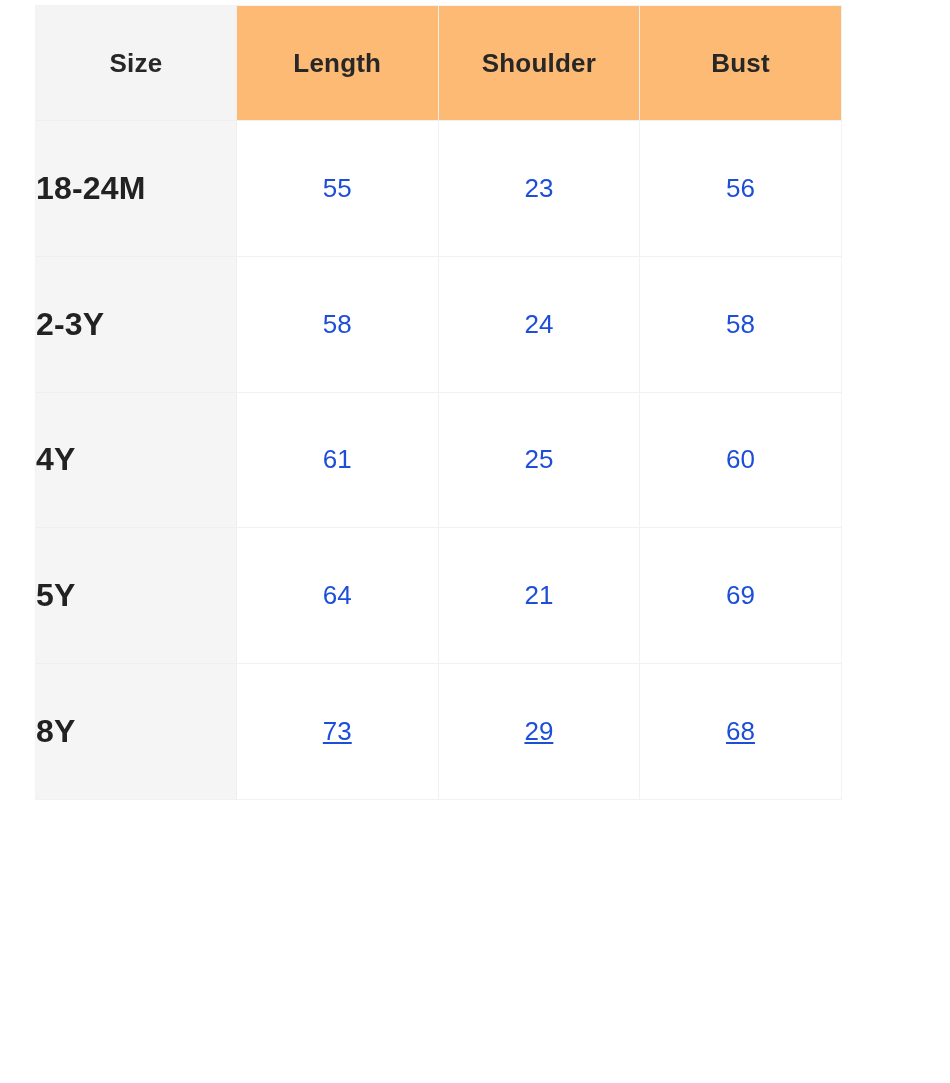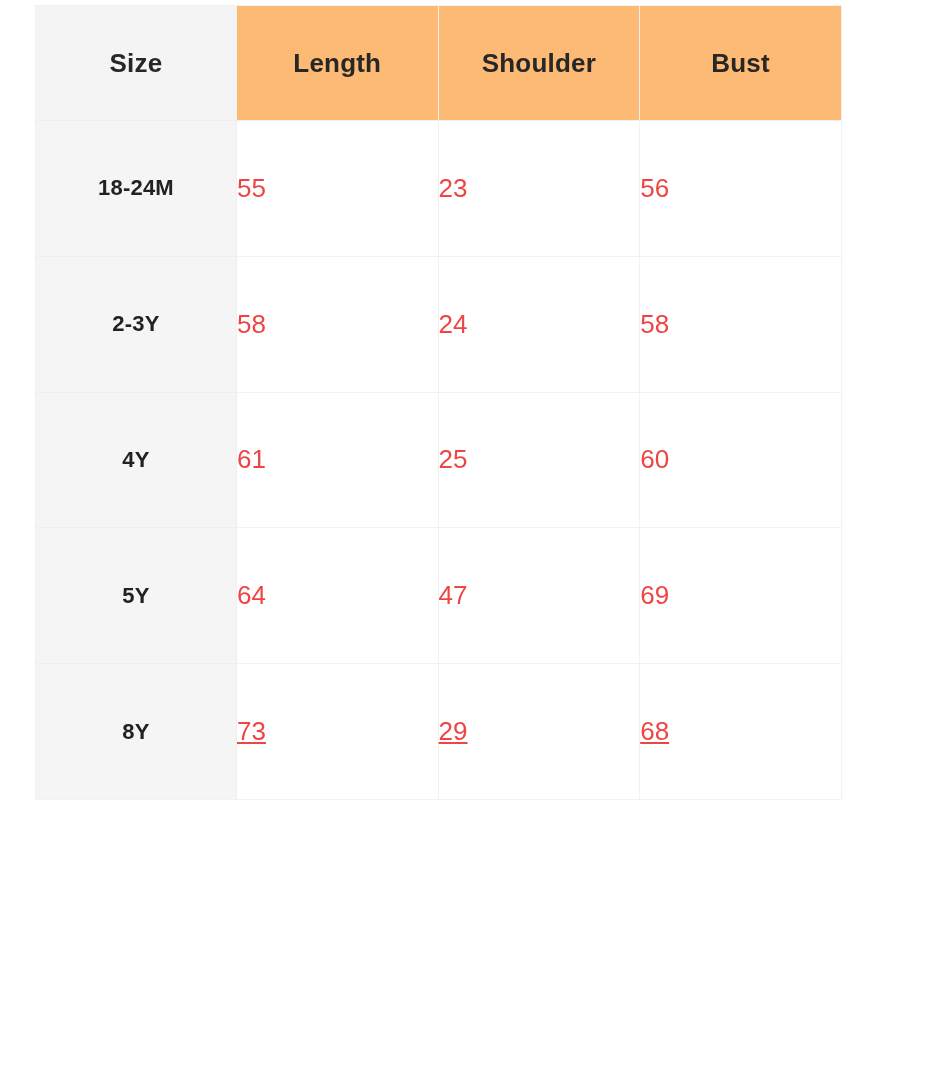--- a/index.html
+++ b/index.html
@@ -54,38 +54,38 @@
     border-bottom: 1px solid #efefef;
     padding: 0;
     letter-spacing: 0.2px;
   }
   thead th:last-child { border-right: none; }
   thead th.th-size { background: #f4f4f4; }
 
   tbody td {
     height: 134.8px;
     font-size: 26px;
-    color: #ef4444;
-    text-align: left;
+    color: #1d4ed8;
+    text-align: center;
     vertical-align: middle;
     background: #ffffff;
     border-right: 1px solid #f1f1f1;
     border-bottom: 1px solid #f1f1f1;
     padding: 0;
     font-weight: normal;
   }
   tbody td:last-child { border-right: none; }
   tbody tr:last-child td { border-bottom: none; text-decoration: underline; }
 
   tbody th.size-cell {
     height: 134.8px;
-    font-size: 22px;
+    font-size: 32px;
     font-weight: bold;
     color: #222222;
-    text-align: center;
+    text-align: left;
     vertical-align: middle;
     background: #f5f5f5;
     border-right: 1px solid #efefef;
     border-bottom: 1px solid #efefef;
     padding: 0;
     letter-spacing: 0.2px;
   }
   tbody tr:last-child th.size-cell { border-bottom: none; }
 </style>
 </head>
@@ -123,21 +123,21 @@
         </tr>
         <tr>
           <th class="size-cell">4Y</th>
           <td>61</td>
           <td>25</td>
           <td>60</td>
         </tr>
         <tr>
           <th class="size-cell">5Y</th>
           <td>64</td>
-          <td>47</td>
+          <td>21</td>
           <td>69</td>
         </tr>
         <tr>
           <th class="size-cell">8Y</th>
           <td>73</td>
           <td>29</td>
           <td>68</td>
         </tr>
       </tbody>
     </table>

